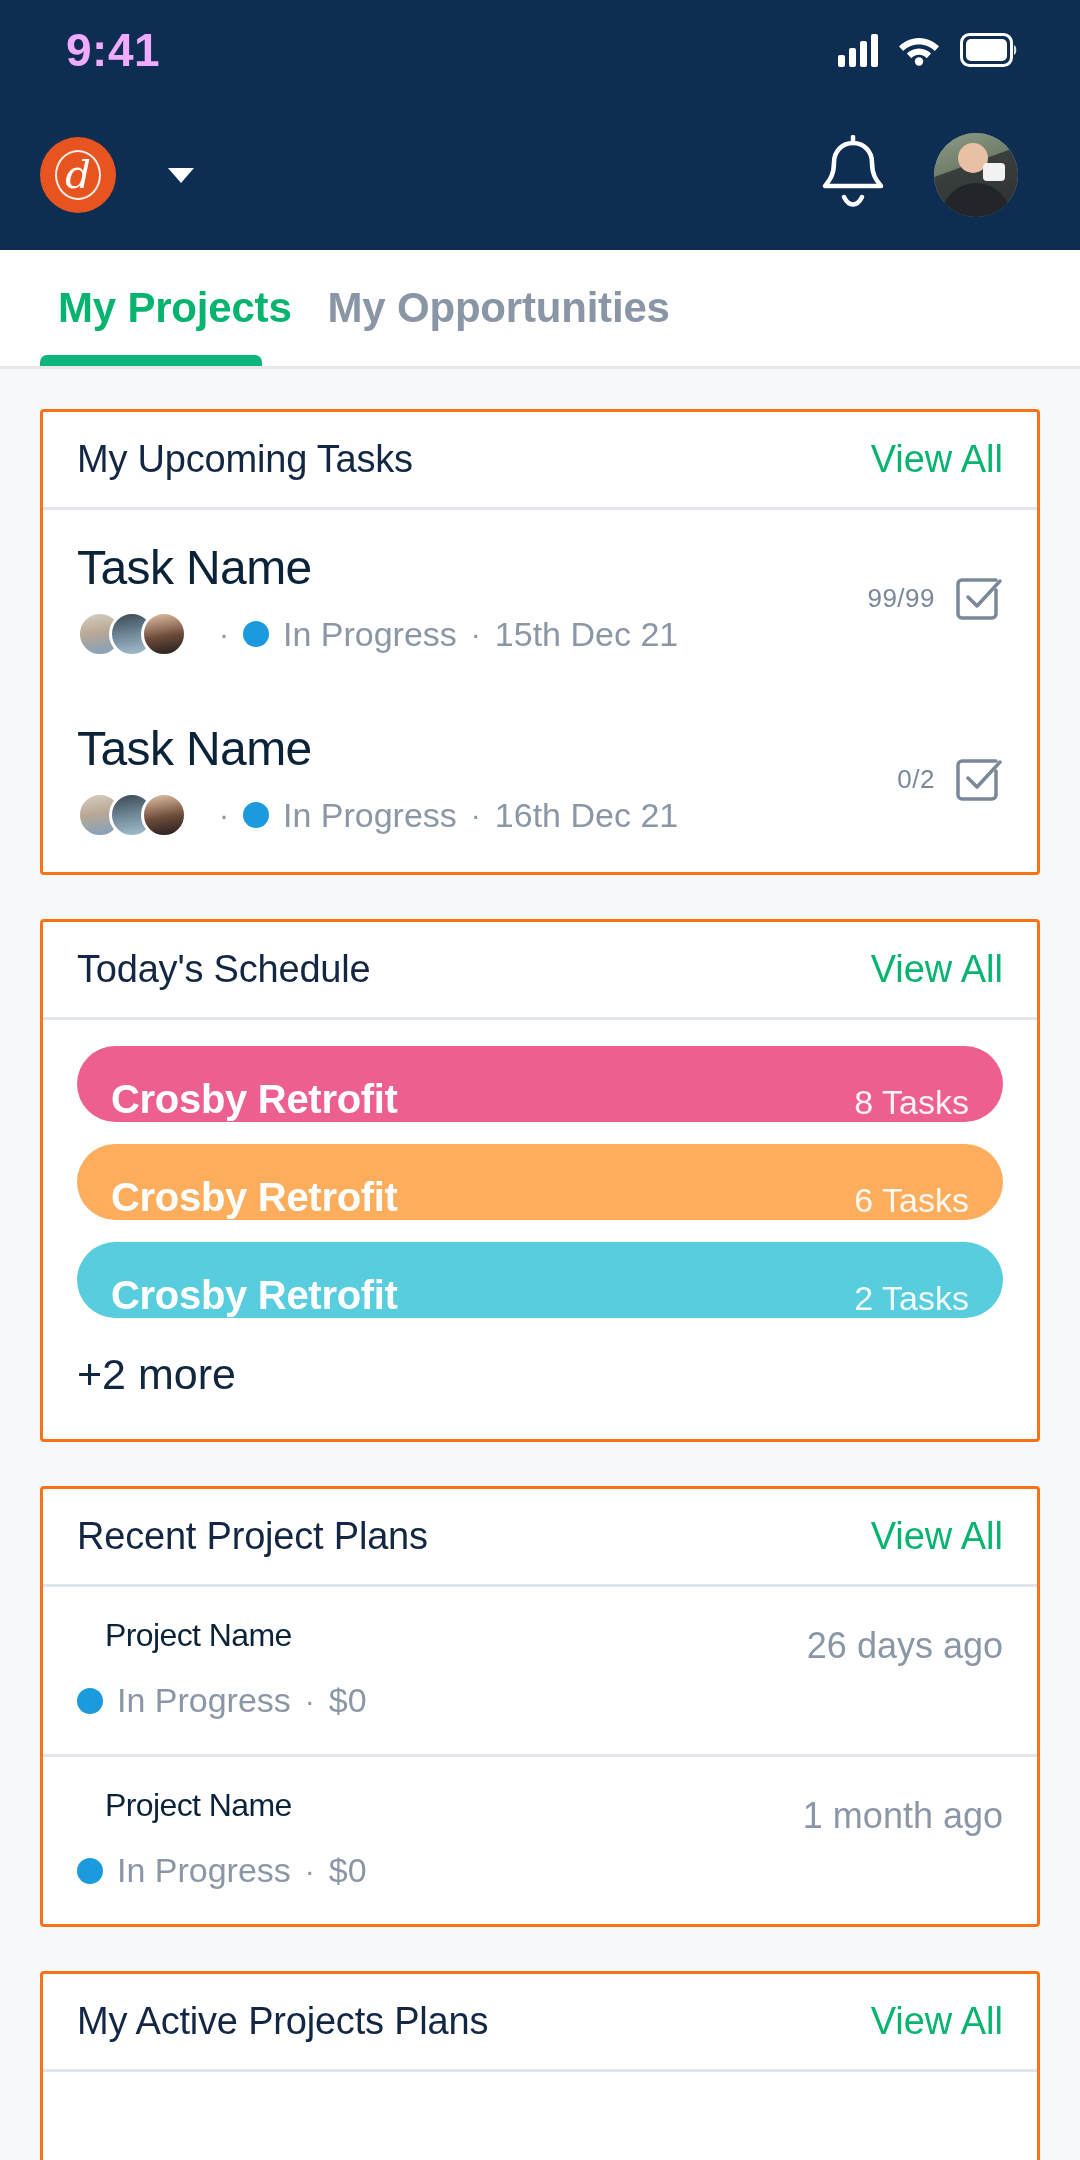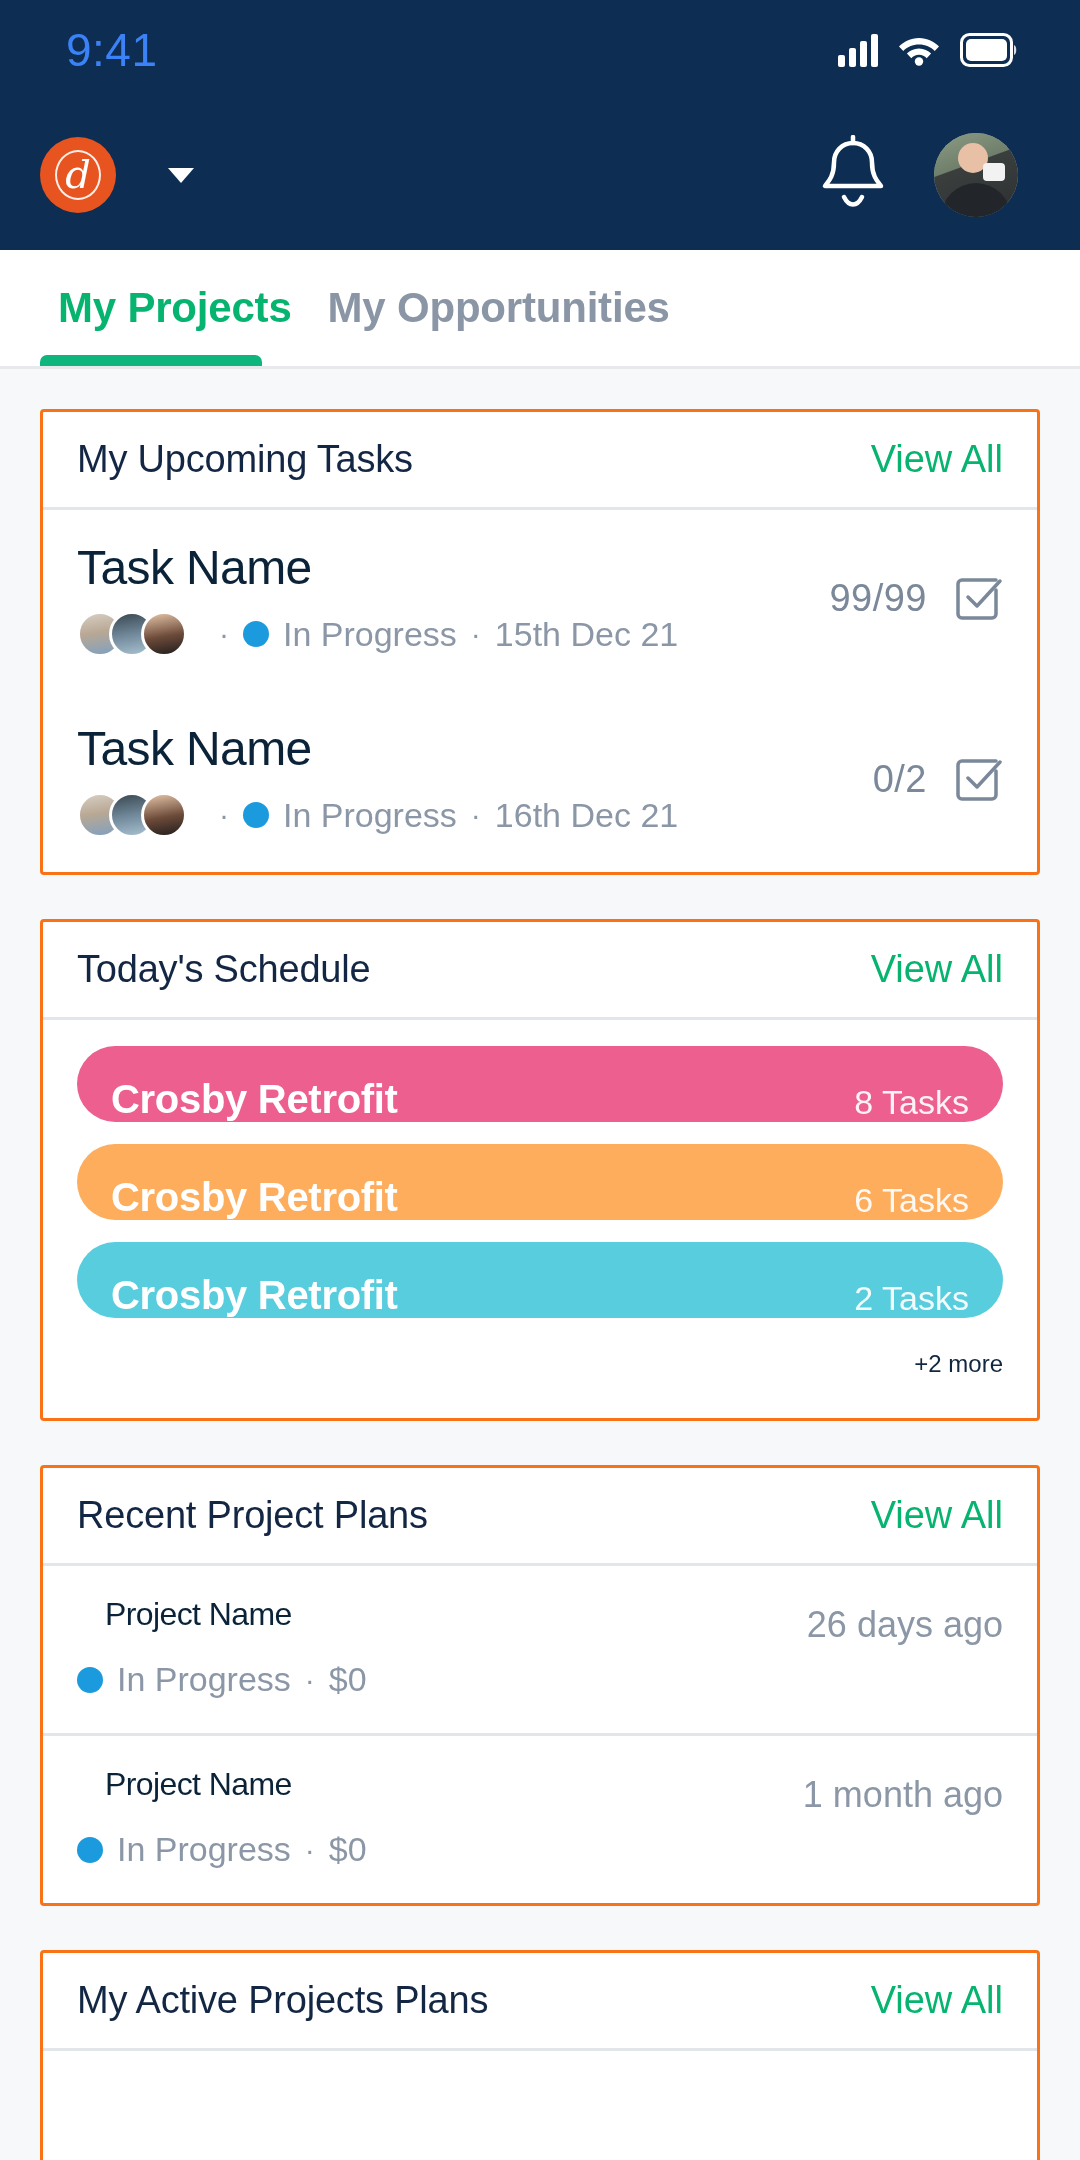--- a/index.html
+++ b/index.html
@@ -10,21 +10,21 @@
     overflow:hidden;
   }
   #screen { width:1080px; height:2160px; position:relative; background:#f7f8f9; }
 
   
   .statusbar {
     height:100px; background:#0d2d52;
     display:flex; align-items:center; justify-content:space-between;
     padding:0 62px 0 66px;
   }
-  .clock { color:#3b82f6; font-size:46px; font-weight:400; letter-spacing:.5px; }
+  .clock { color:#f0abfc; font-size:46px; font-weight:700; letter-spacing:.5px; }
   .sb-right { display:flex; align-items:center; gap:20px; }
   .signal { display:flex; align-items:flex-end; gap:4px; height:34px; }
   .signal i { display:block; width:7px; background:#fff; border-radius:2px; }
   .signal i:nth-child(1){ height:12px; }
   .signal i:nth-child(2){ height:19px; }
   .signal i:nth-child(3){ height:26px; }
   .signal i:nth-child(4){ height:33px; }
   .wifi, .batt { display:block; }
 
   
@@ -124,31 +124,31 @@
   .av1 { background:linear-gradient(170deg,#d8cfc5 0%,#b9a894 45%,#7fa0c0 100%); }
   .av2 { background:linear-gradient(170deg,#3a4750 0%,#6d8596 48%,#a9c2d2 100%); }
   .av3 { background:linear-gradient(170deg,#e5c4a8 0%,#6d4b3a 55%,#211d1c 100%); }
   .meta-dotsep { color:#8b97a6; font-size:30px; margin:0 14px; }
   .status-dot {
     width:26px; height:26px; border-radius:50%; background:#1b9bdd; flex:0 0 auto;
     margin-right:14px;
   }
   .meta-text { font-size:34px; color:#8b97a6; }
   .task-right { display:flex; align-items:center; flex:0 0 auto; margin-left:20px; }
-  .task-count { font-size:38px; color:#7a8899; margin-right:26px; letter-spacing:.5px; }
+  .task-count { font-size:26px; color:#7a8899; margin-right:18px; letter-spacing:.5px; }
 
   
   .sched-body { padding:26px 34px 14px 34px; }
   .sbar {
     height:76px; border-radius:38px; display:flex; align-items:flex-end;
     justify-content:space-between; padding:0 34px; margin-bottom:22px;gap:32px;
   }
   .sbar-name { color:#fff; font-size:40px; font-weight:700; letter-spacing:-.3px; }
   .sbar-count { color:#ffffff; font-size:34px; opacity:.92; }
-  .more-row { text-align:right; font-size:24px; color:#11263f; padding:10px 0 26px 0; }
+  .more-row { text-align:left; font-size:43px; color:#11263f; padding:10px 0 26px 0; }
 
   
   .proj-row { padding:30px 34px 34px 34px; }
   .proj-top { display:flex; align-items:flex-start; justify-content:space-between; }
   .proj-name { font-size:32px; color:#0b2338; letter-spacing:-.6px;margin-left:28px; }
   .proj-ago { font-size:36px; color:#8b97a6; white-space:nowrap; margin-left:20px; padding-top:8px; }
   .proj-meta { display:flex; align-items:center; margin-top:14px; }
   .divider-row { height:3px; background:#e2e5e9; }
 </style>
 </head>

